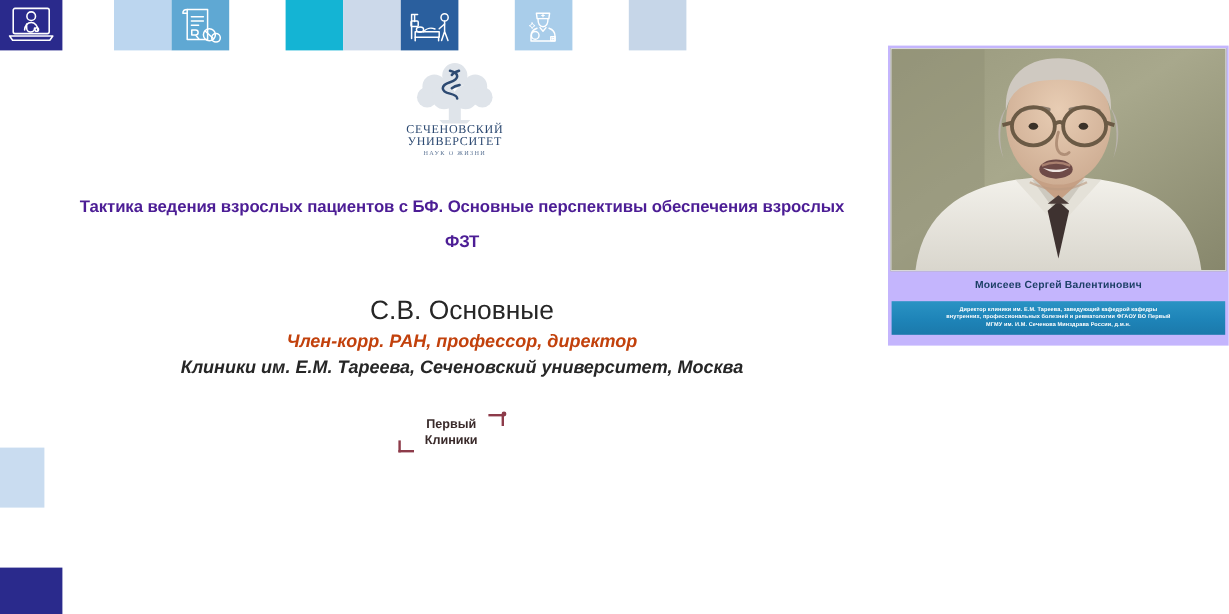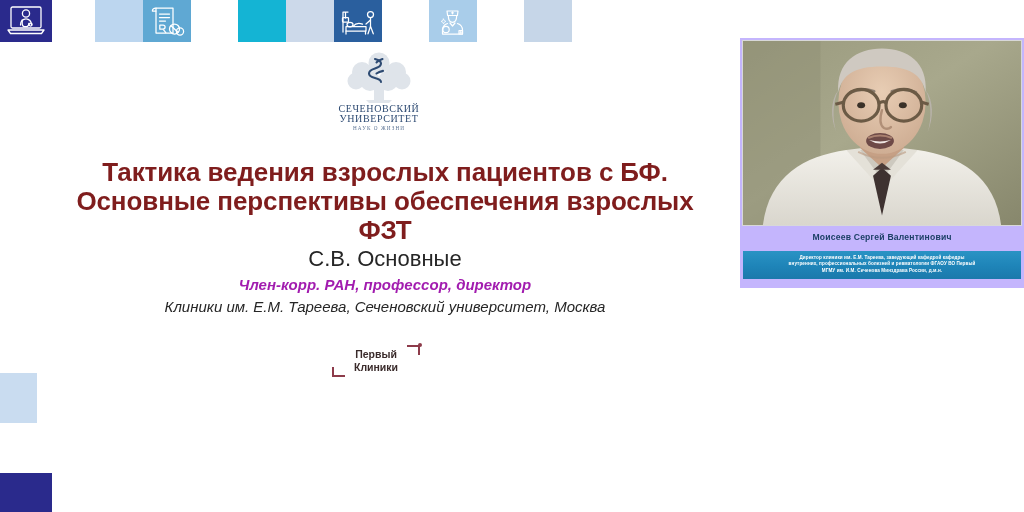--- a/index.html
+++ b/index.html
@@ -68,22 +68,22 @@
     white-space: nowrap;
   }
 
   
   #slide-title {
     position: absolute;
     left: 58px;
     top: 158px;
     width: 654px;
     text-align: center;
-    color: #7f1d1d;
-    font-size: 26px;
+    color: #4c1d95;
+    font-size: 14px;
     font-weight: bold;
     line-height: 29px;
     letter-spacing: -0.1px;
   }
 
   
   #speaker-name {
     position: absolute;
     left: 58px;
     top: 245px;
@@ -92,36 +92,36 @@
     color: #262626;
     font-size: 22px;
     line-height: 28px;
   }
   #speaker-role {
     position: absolute;
     left: 58px;
     top: 274px;
     width: 654px;
     text-align: center;
-    color: #a21caf;
+    color: #c2410c;
     font-size: 15px;
     font-style: italic;
     font-weight: bold;
     line-height: 22px;
   }
   #speaker-affiliation {
     position: absolute;
     left: 58px;
     top: 296px;
     width: 654px;
     text-align: center;
     color: #262626;
     font-size: 15px;
     font-style: italic;
-    font-weight: normal;
+    font-weight: bold;
     line-height: 22px;
   }
 
   
   #tareev-logo {
     position: absolute;
     left: 330px;
     top: 343px;
     width: 92px;
     height: 40px;

